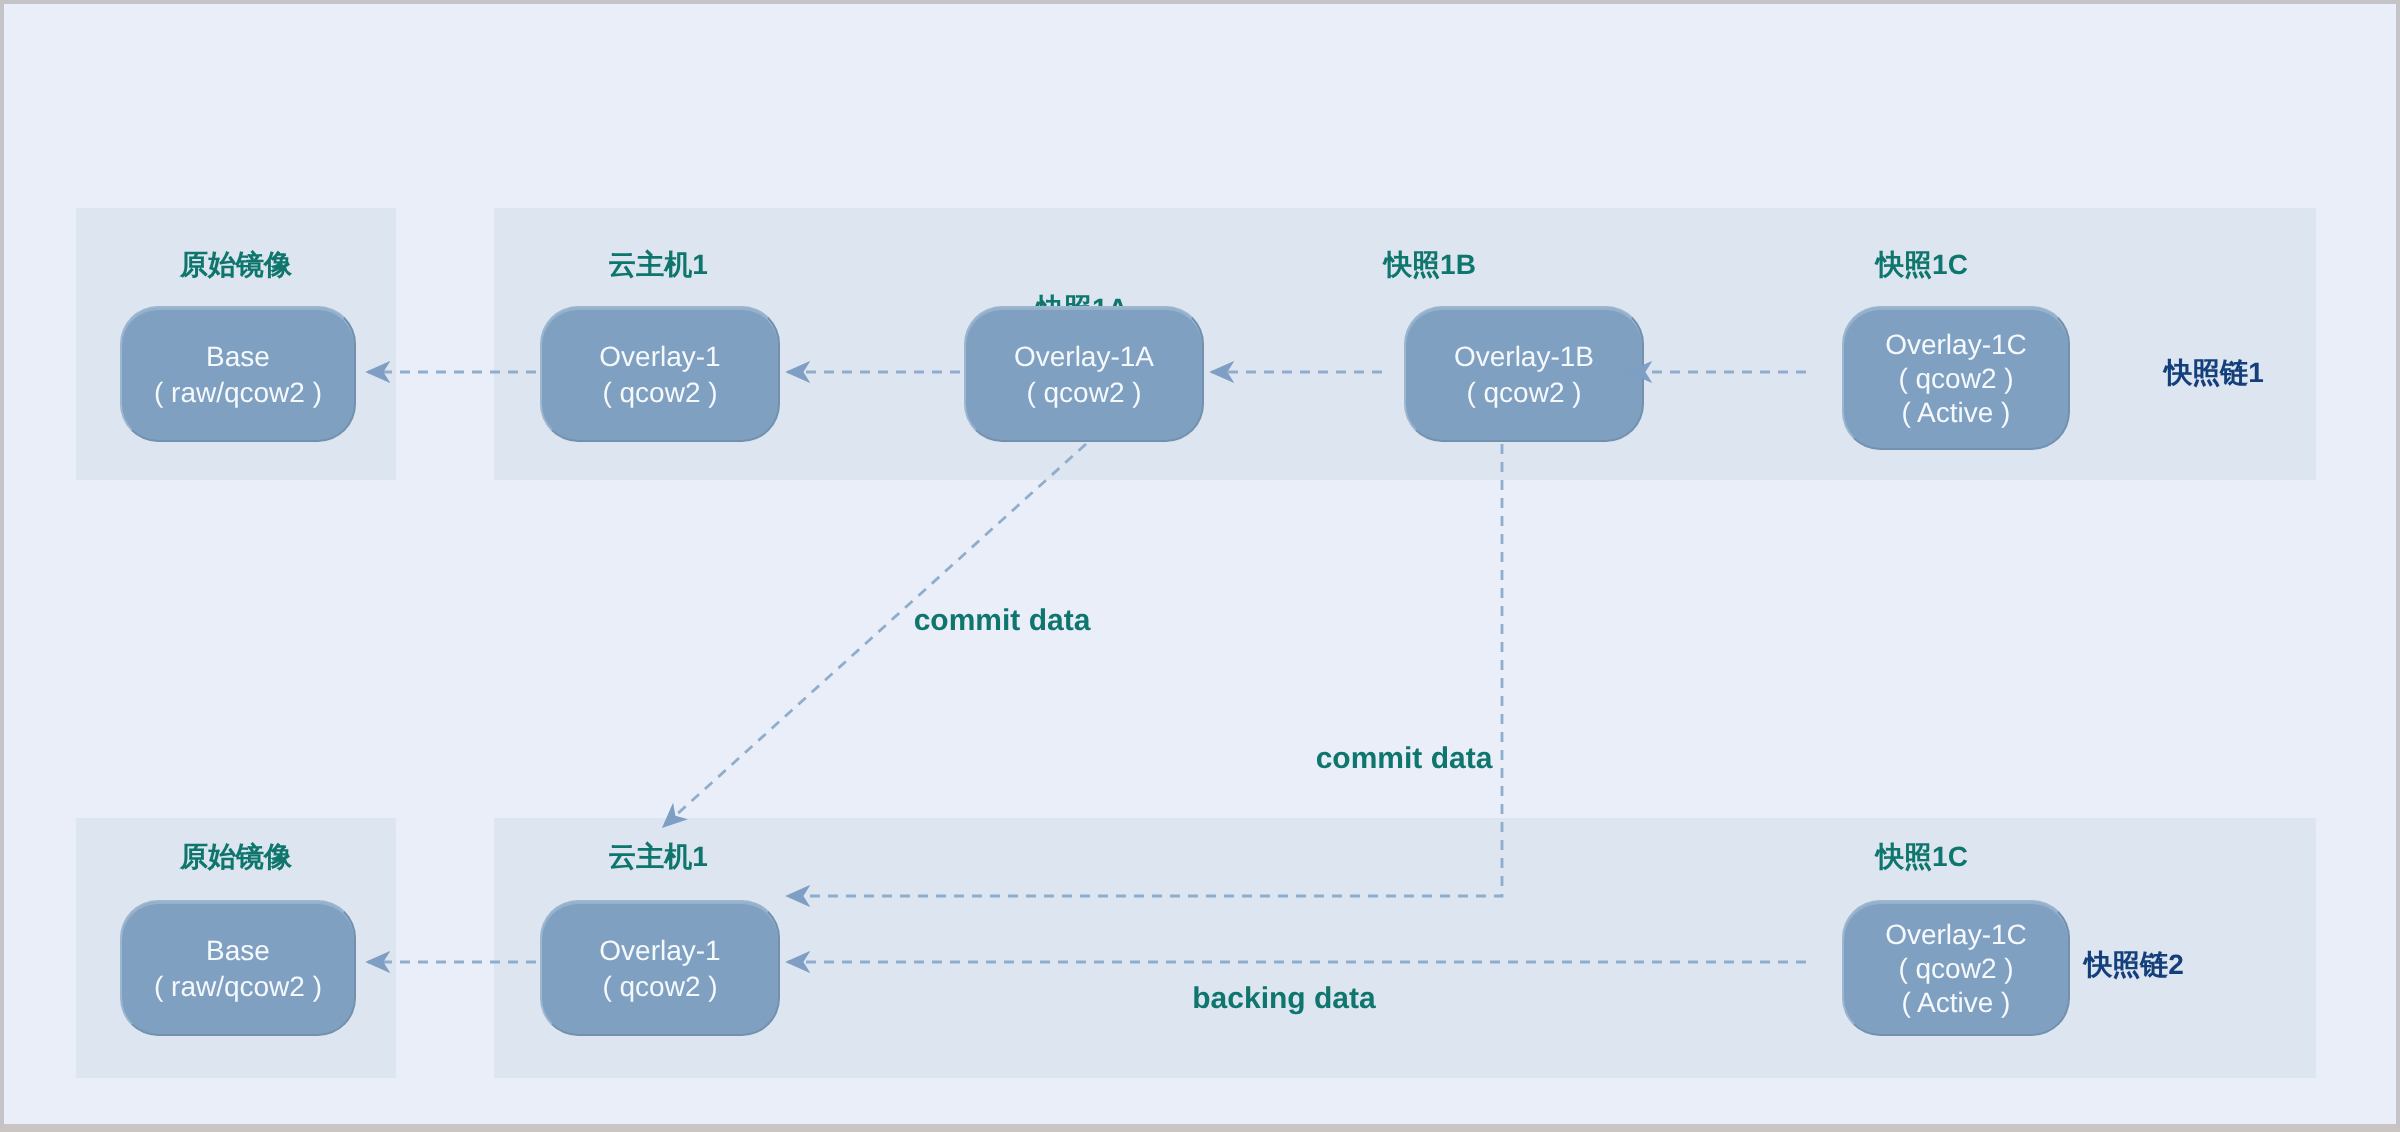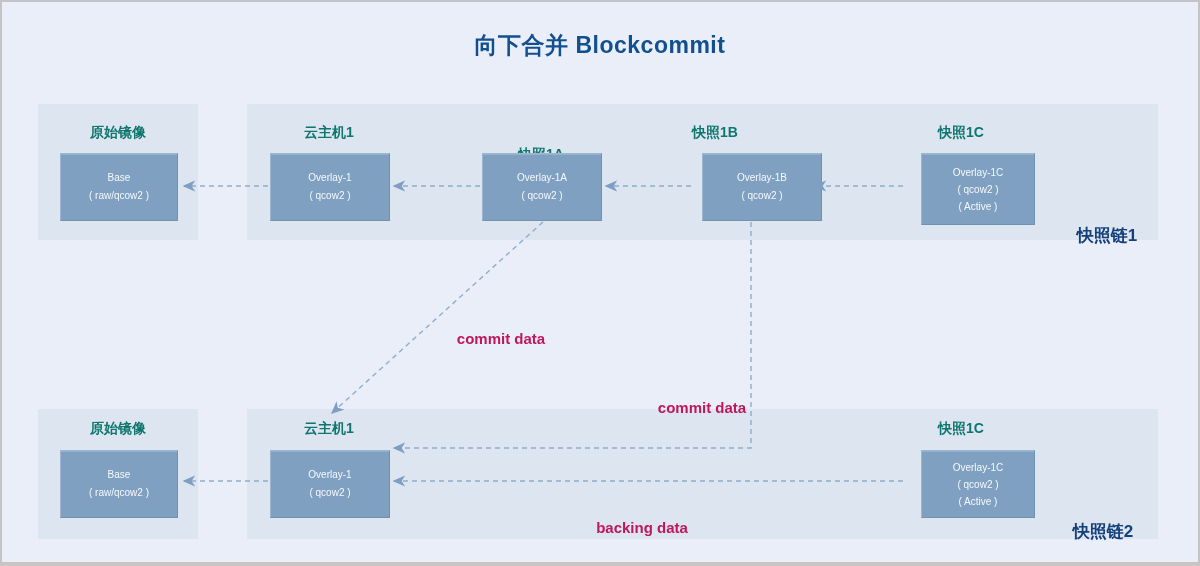--- a/index.html
+++ b/index.html
@@ -18,47 +18,46 @@
   .panel{
     position:absolute;background:#dde5f1;
   }
   .node{
     position:absolute;height:66px;
     background:#7fa0c1;
     border-top:1px solid #9cb6d0;border-left:1px solid #9cb6d0;
     border-bottom:1px solid #7291af;border-right:1px solid #7291af;
     box-shadow:inset 0 1px 0 rgba(255,255,255,.18);
     display:flex;flex-direction:column;justify-content:center;align-items:center;
-    color:#f5f9fd;font-size:10px;line-height:18px;text-align:center;
+    color:#f5f9fd;font-size:14px;line-height:18px;text-align:center;border-radius:19px;
   }
   .node.h3{line-height:17px;margin-left:16px;}
   .caption{
     position:absolute;height:18px;
     color:#0f766e;font-size:14px;font-weight:bold;text-align:center;
     white-space:nowrap;
   }
   .chain-label{
     position:absolute;width:110px;text-align:center;
-    color:#133f7b;font-size:17px;font-weight:bold;white-space:nowrap;margin-top:46px;
+    color:#133f7b;font-size:14px;font-weight:bold;white-space:nowrap;
   }
   .flow-label{
     position:absolute;width:140px;text-align:center;
-    color:#be185d;font-size:15px;font-weight:bold;white-space:nowrap;margin-top:28px;
+    color:#0f766e;font-size:15px;font-weight:bold;white-space:nowrap;
   }
   svg.overlay{position:absolute;left:0;top:0;pointer-events:none;}
   svg.overlay line, svg.overlay polyline{
     stroke:#8fadcc;stroke-width:1.4;stroke-dasharray:5 4;fill:none;
   }
 </style>
 </head>
 <body>
 
 <div class="canvas">
 
-  <h1 class="title">向下合并 Blockcommit</h1>
 
   <div class="panel" style="left:36px;top:102px;width:160px;height:136px;"></div>
   <div class="panel" style="left:245px;top:102px;width:911px;height:136px;"></div>
   <div class="panel" style="left:36px;top:407px;width:160px;height:130px;"></div>
   <div class="panel" style="left:245px;top:407px;width:911px;height:130px;"></div>
 
   <div class="caption" style="left:58px;top:122px;width:116px;">原始镜像</div>
   <div class="caption" style="left:268px;top:122px;width:118px;">云主机1</div>
   <div class="caption" style="left:480px;top:122px;width:118px;margin-top:22px;">快照1A</div>
   <div class="caption" style="left:654px;top:122px;width:118px;">快照1B</div>
@@ -87,21 +86,21 @@
     <span>( Active )</span>
   </div>
 
   <div class="flow-label" style="left:429px;top:300px;">commit data</div>
   <div class="flow-label" style="left:630px;top:369px;">commit data</div>
   <div class="flow-label" style="left:570px;top:489px;">backing data</div>
 
   <div class="caption" style="left:58px;top:418px;width:116px;">原始镜像</div>
   <div class="caption" style="left:268px;top:418px;width:118px;">云主机1</div>
   <div class="caption" style="left:903px;top:418px;width:112px;">快照1C</div>
-  <div class="chain-label" style="left:1046px;top:472px;">快照链2</div>
+  <div class="chain-label" style="left:1010px;top:472px;">快照链2</div>
 
   <div class="node" style="left:58px;top:448px;width:116px;">
     <span>Base</span>
     <span>( raw/qcow2 )</span>
   </div>
   <div class="node" style="left:268px;top:448px;width:118px;">
     <span>Overlay-1</span>
     <span>( qcow2 )</span>
   </div>
   <div class="node h3" style="left:903px;top:448px;width:112px;">

